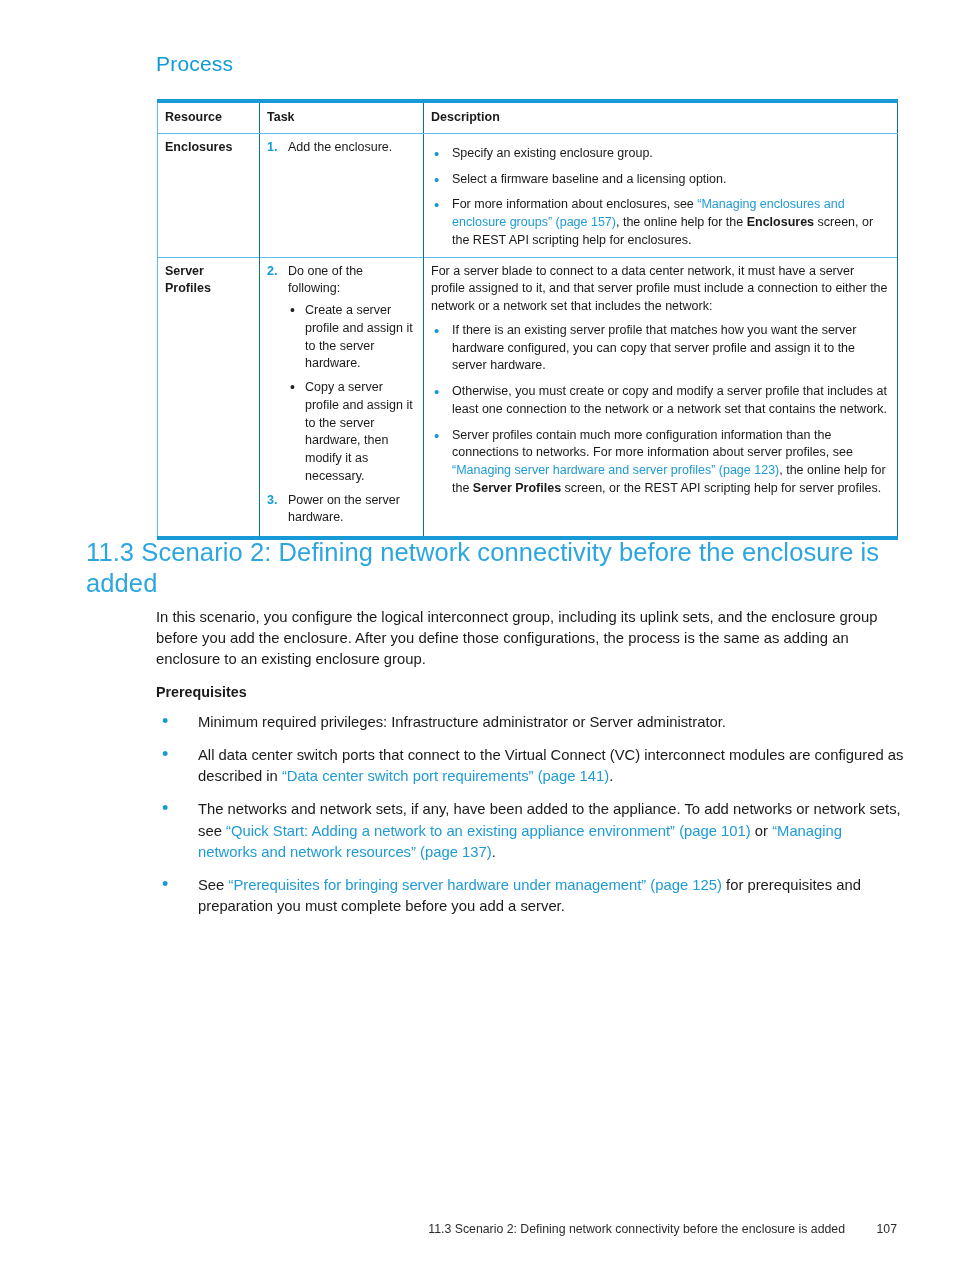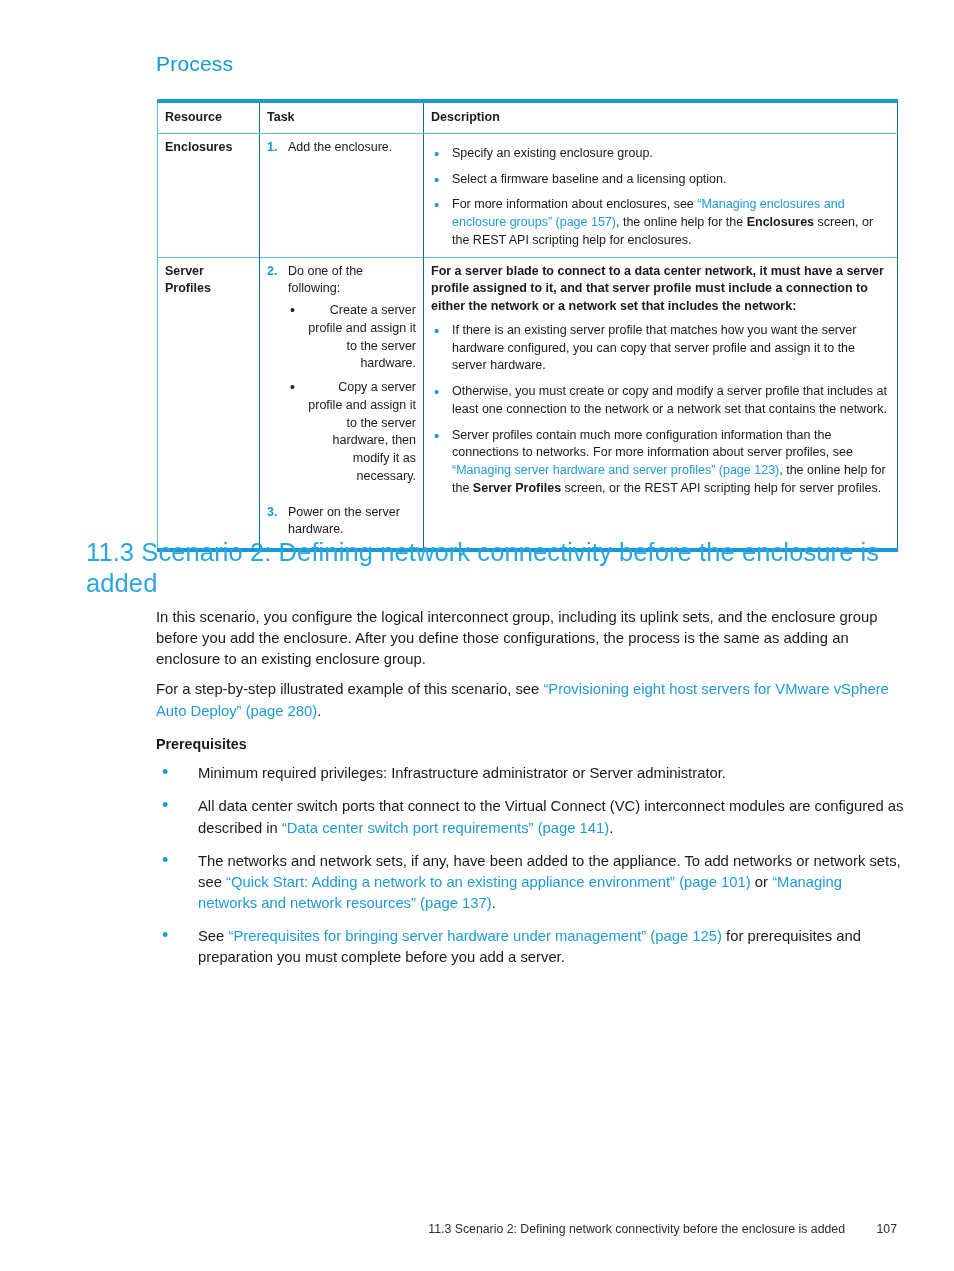--- a/index.html
+++ b/index.html
@@ -82,24 +82,23 @@
     margin-bottom: 2px;
   }
   ol.steps > li > .num {
     position: absolute;
     left: 0;
     top: 0;
     color: #0f9bd7;
     font-weight: bold;
   }
   ul.sub {
-    margin: 4px 0 18px 0;
-    padding: 0;
-    list-style: none;
-    text-align: right;
+    margin: 4px 0 6px 0;
+    padding: 0;
+    list-style: none;
   }
   ul.sub > li {
     position: relative;
     padding-left: 17px;
     margin-bottom: 6px;
   }
   ul.sub > li::before {
     content: "\2022";
     position: absolute;
     left: 2px;
@@ -122,21 +121,21 @@
   ul.bluelist > li:last-child { margin-bottom: 0; }
   ul.bluelist > li::before {
     content: "\2022";
     position: absolute;
     left: 3px;
     top: -2px;
     color: #1799d6;
     font-size: 15px;
     line-height: 1.4;
   }
-  .desc-intro { margin: 0; font-weight: bold; }
+  .desc-intro { margin: 0; }
 
   a.xref, .xref {
     color: #1e9ad6;
     text-decoration: none;
   }
   .b { font-weight: bold; }
 
   
   .h1-section {
     position: absolute;
@@ -260,21 +259,20 @@
           </td>
         </tr>
       </tbody>
   </table>
 
   <div class="h1-section">11.3 Scenario 2: Defining network connectivity before the enclosure is added</div>
 
   <div class="body-area">
     <div id="section-paragraphs">
         <p><span>In this scenario, you configure the logical interconnect group, including its uplink sets, and the enclosure group before you add the enclosure. After you define those configurations, the process is the same as adding an enclosure to an existing enclosure group.</span></p>
-        <p><span>For a step-by-step illustrated example of this scenario, see </span><a class="xref" href="#">“Provisioning eight host servers for VMware vSphere Auto Deploy” (page 280)</a><span>.</span></p>
       </div>
     <div class="sub-head">Prerequisites</div>
     <ul class="prereq" id="prereq-list">
         <li><span>Minimum required privileges: Infrastructure administrator or Server administrator.</span></li>
         <li><span>All data center switch ports that connect to the Virtual Connect (VC) interconnect modules are configured as described in </span><a class="xref" href="#">“Data center switch port requirements” (page 141)</a><span>.</span></li>
         <li><span>The networks and network sets, if any, have been added to the appliance. To add networks or network sets, see </span><a class="xref" href="#">“Quick Start: Adding a network to an existing appliance environment” (page 101)</a><span> or </span><a class="xref" href="#">“Managing networks and network resources” (page 137)</a><span>.</span></li>
         <li><span>See </span><a class="xref" href="#">“Prerequisites for bringing server hardware under management” (page 125)</a><span> for prerequisites and preparation you must complete before you add a server.</span></li>
       </ul>
   </div>
 

